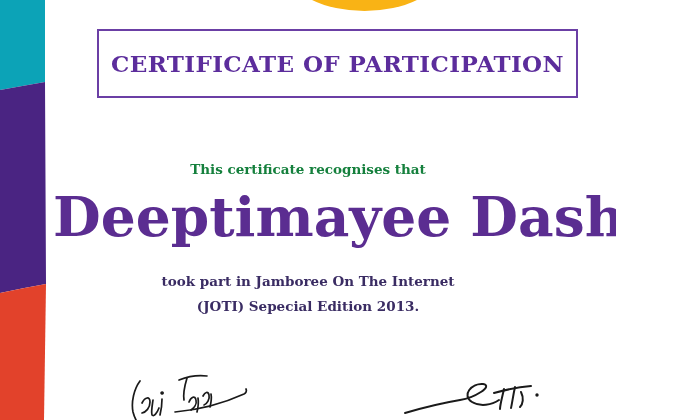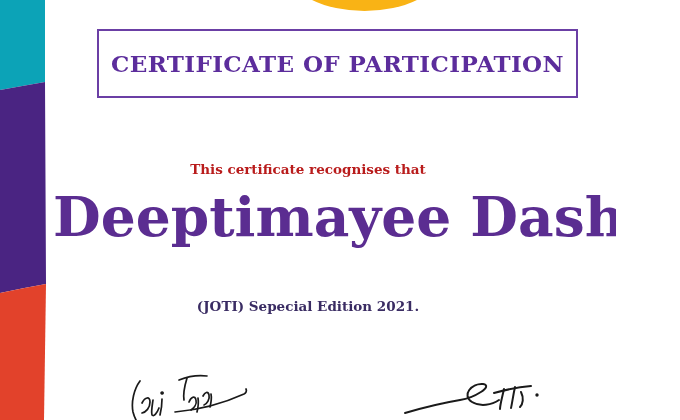--- a/index.html
+++ b/index.html
@@ -13,21 +13,21 @@
   .top-arc{position:absolute;left:290px;top:0;width:149px;height:12px;}
   .title-box{
     position:absolute;left:97px;top:29px;width:477px;height:65px;
     border:2px solid #6B3FA5;display:flex;align-items:center;justify-content:center;
   }
   .title-text{
     font-size:23px;font-weight:bold;color:#5C2D9C;letter-spacing:0.4px;
     white-space:nowrap;
   }
   .center-line{position:absolute;left:46px;right:46px;text-align:center;}
-  .intro{top:159px;font-size:13.5px;font-weight:bold;color:#b91c1c;line-height:20px;}
+  .intro{top:159px;font-size:13.5px;font-weight:bold;color:#15803d;line-height:20px;}
   .recipient{top:189px;font-size:55px;font-weight:bold;color:#5B2D91;line-height:55px;white-space:nowrap;margin-left:7px;}
   .body1{top:271px;font-size:13.5px;font-weight:bold;color:#3A2C63;line-height:20px;}
   .body2{top:296px;font-size:13.5px;font-weight:bold;color:#3A2C63;line-height:20px;}
   .sig{position:absolute;}
   .sig-left{left:127px;top:370px;width:125px;height:50px;}
   .sig-right{left:402px;top:381px;width:145px;height:39px;}
 </style>
 </head>
 <body>
 
@@ -52,22 +52,23 @@
   </svg>
 
   <div class="title-box">
     <div class="title-text">CERTIFICATE OF PARTICIPATION</div>
   </div>
 
   <div class="center-line intro">This certificate recognises that</div>
 
   <div class="center-line recipient">Deeptimayee Dash</div>
 
+  <div class="center-line body1">took part in Jamboree On The Internet</div>
 
-  <div class="center-line body2">(JOTI) Sepecial Edition 2021.</div>
+  <div class="center-line body2">(JOTI) Sepecial Edition 2013.</div>
 
   <svg class="sig sig-left" viewBox="0 0 125 50">
     <g fill="none" stroke-width="1.7" stroke-linecap="round" stroke-linejoin="round" stroke="#1A1A1A">
       <path d="M13,11 C7,19 4,32 6,42 C7,46 8,48 9,50"></path>
       <path d="M15,33 c3,-6 8,-7 8,-1 c0,6 -4,10 -8,11"></path>
       <path d="M26,30 c-1,7 -2,12 -1,15 c2,2 5,-2 7,-7"></path>
       <path d="M35,29 c0,7 -1,12 -2,16"></path>
       <path d="M35,24 a1,1 0 1,1 0.2,0"></path>
       <path d="M52,10 C62,6 72,5 80,6"></path>
       <path d="M60,8 c-3,10 -4,16 -3,22"></path>

